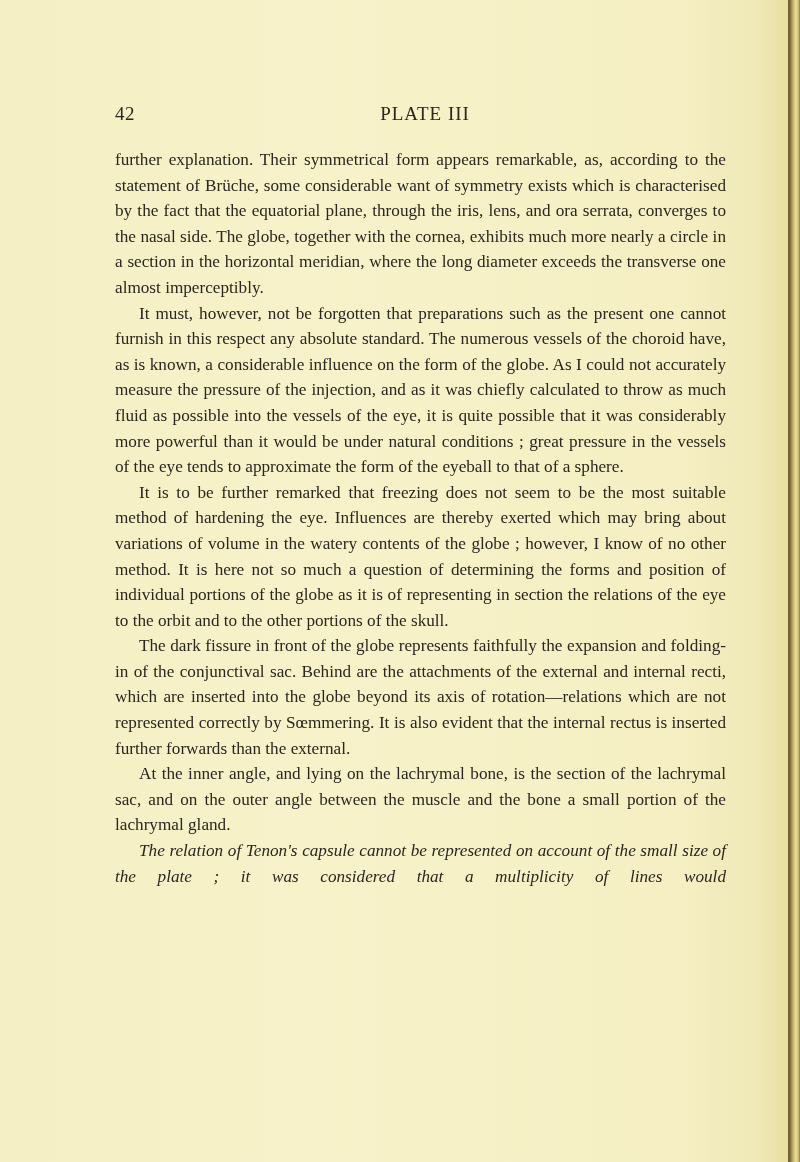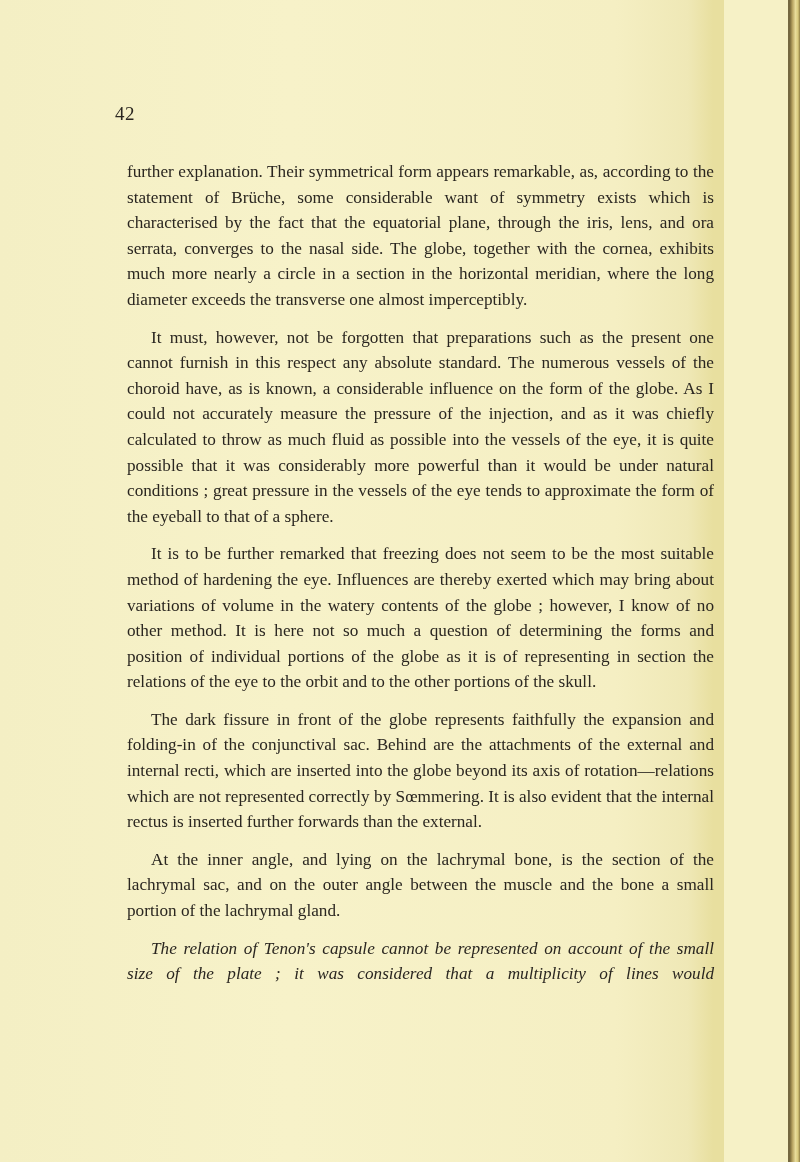--- a/index.html
+++ b/index.html
@@ -11,21 +11,21 @@
       height: 1162px;
       position: relative;
       overflow: hidden;
       background: #f6f1c6;
       font-family: "Liberation Serif", "DejaVu Serif", serif;
       color: #2a2620;
     }
     .page {
       position: absolute;
       left: 0; top: 0;
-      width: 724px; height: 1162px;
+      width: 800px; height: 1162px;
       background: linear-gradient(90deg, #f4efc4 0%, #f7f2c9 40%, #f5efc3 85%, #efe8b6 95%, #e8df9f 98.5%);
     }
     .binding-edge {
       position: absolute;
       top: 0;
       left: 790px;
       width: 10px;
       height: 1162px;
       background: linear-gradient(90deg, #7a6a3a 0%, #b8a463 25%, #e8dc9a 55%, #d8c97d 80%, #8c7a40 100%);
     }
@@ -64,38 +64,39 @@
     .body-text {
       position: absolute;
       top: 147px;
       left: 115px;
       width: 611px;
       font-size: 17.2px;
       line-height: 25.6px;
       text-align: justify;
     }
     .para {
-      margin: 12px;
+      margin: 0;
       text-indent: 0;
       text-align-last: auto;
     }
     .para.indent {
       text-indent: 24px;
     }
     .para.last-continues {
       text-align-last: justify;
       font-style: italic;
     }
   </style>
 </head>
 <body>
 
 <div class="page">
   <div class="header">
     <span class="page-number">42</span>
+    <span class="running-title">PLATE III</span>
   </div>
 
   <div class="body-text">
     <p class="para">further explanation. Their symmetrical form appears remarkable, as, according to the statement of Brüche, some considerable want of symmetry exists which is characterised by the fact that the equatorial plane, through the iris, lens, and ora serrata, converges to the nasal side. The globe, together with the cornea, exhibits much more nearly a circle in a section in the horizontal meridian, where the long diameter exceeds the transverse one almost imperceptibly.</p>
     <p class="para indent">It must, however, not be forgotten that preparations such as the present one cannot furnish in this respect any absolute standard. The numerous vessels of the choroid have, as is known, a considerable influence on the form of the globe. As I could not accurately measure the pressure of the injection, and as it was chiefly calculated to throw as much fluid as possible into the vessels of the eye, it is quite possible that it was considerably more powerful than it would be under natural conditions ; great pressure in the vessels of the eye tends to approximate the form of the eyeball to that of a sphere.</p>
     <p class="para indent">It is to be further remarked that freezing does not seem to be the most suitable method of hardening the eye. Influences are thereby exerted which may bring about variations of volume in the watery contents of the globe ; however, I know of no other method. It is here not so much a question of determining the forms and position of individual portions of the globe as it is of representing in section the relations of the eye to the orbit and to the other portions of the skull.</p>
     <p class="para indent">The dark fissure in front of the globe represents faithfully the expansion and folding-in of the conjunctival sac. Behind are the attachments of the external and internal recti, which are inserted into the globe beyond its axis of rotation—relations which are not represented correctly by Sœmmering. It is also evident that the internal rectus is inserted further forwards than the external.</p>
     <p class="para indent">At the inner angle, and lying on the lachrymal bone, is the section of the lachrymal sac, and on the outer angle between the muscle and the bone a small portion of the lachrymal gland.</p>
     <p class="para indent last-continues">The relation of Tenon's capsule cannot be represented on account of the small size of the plate ; it was considered that a multiplicity of lines would</p>
   </div>

